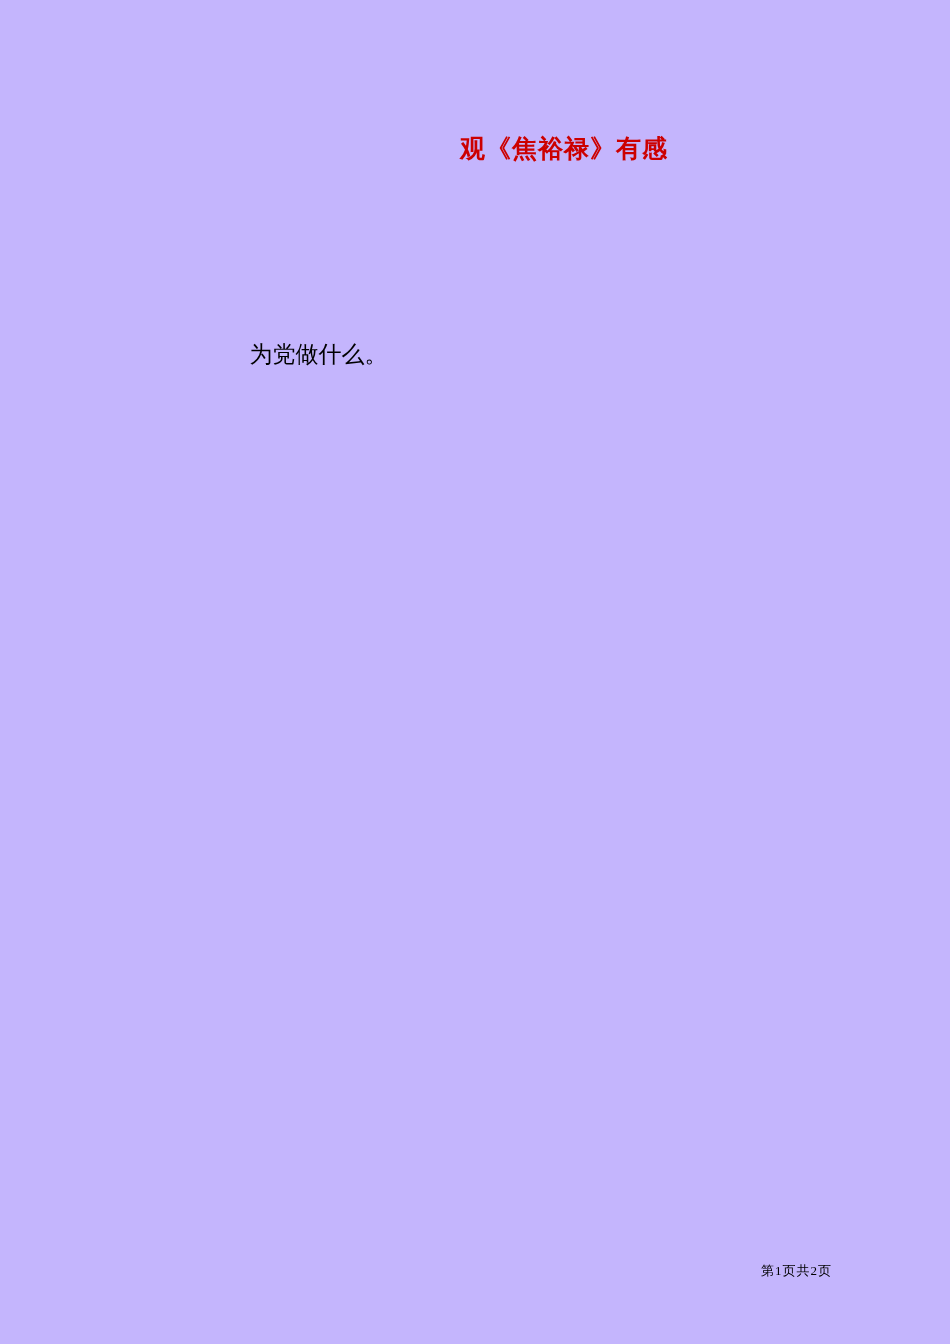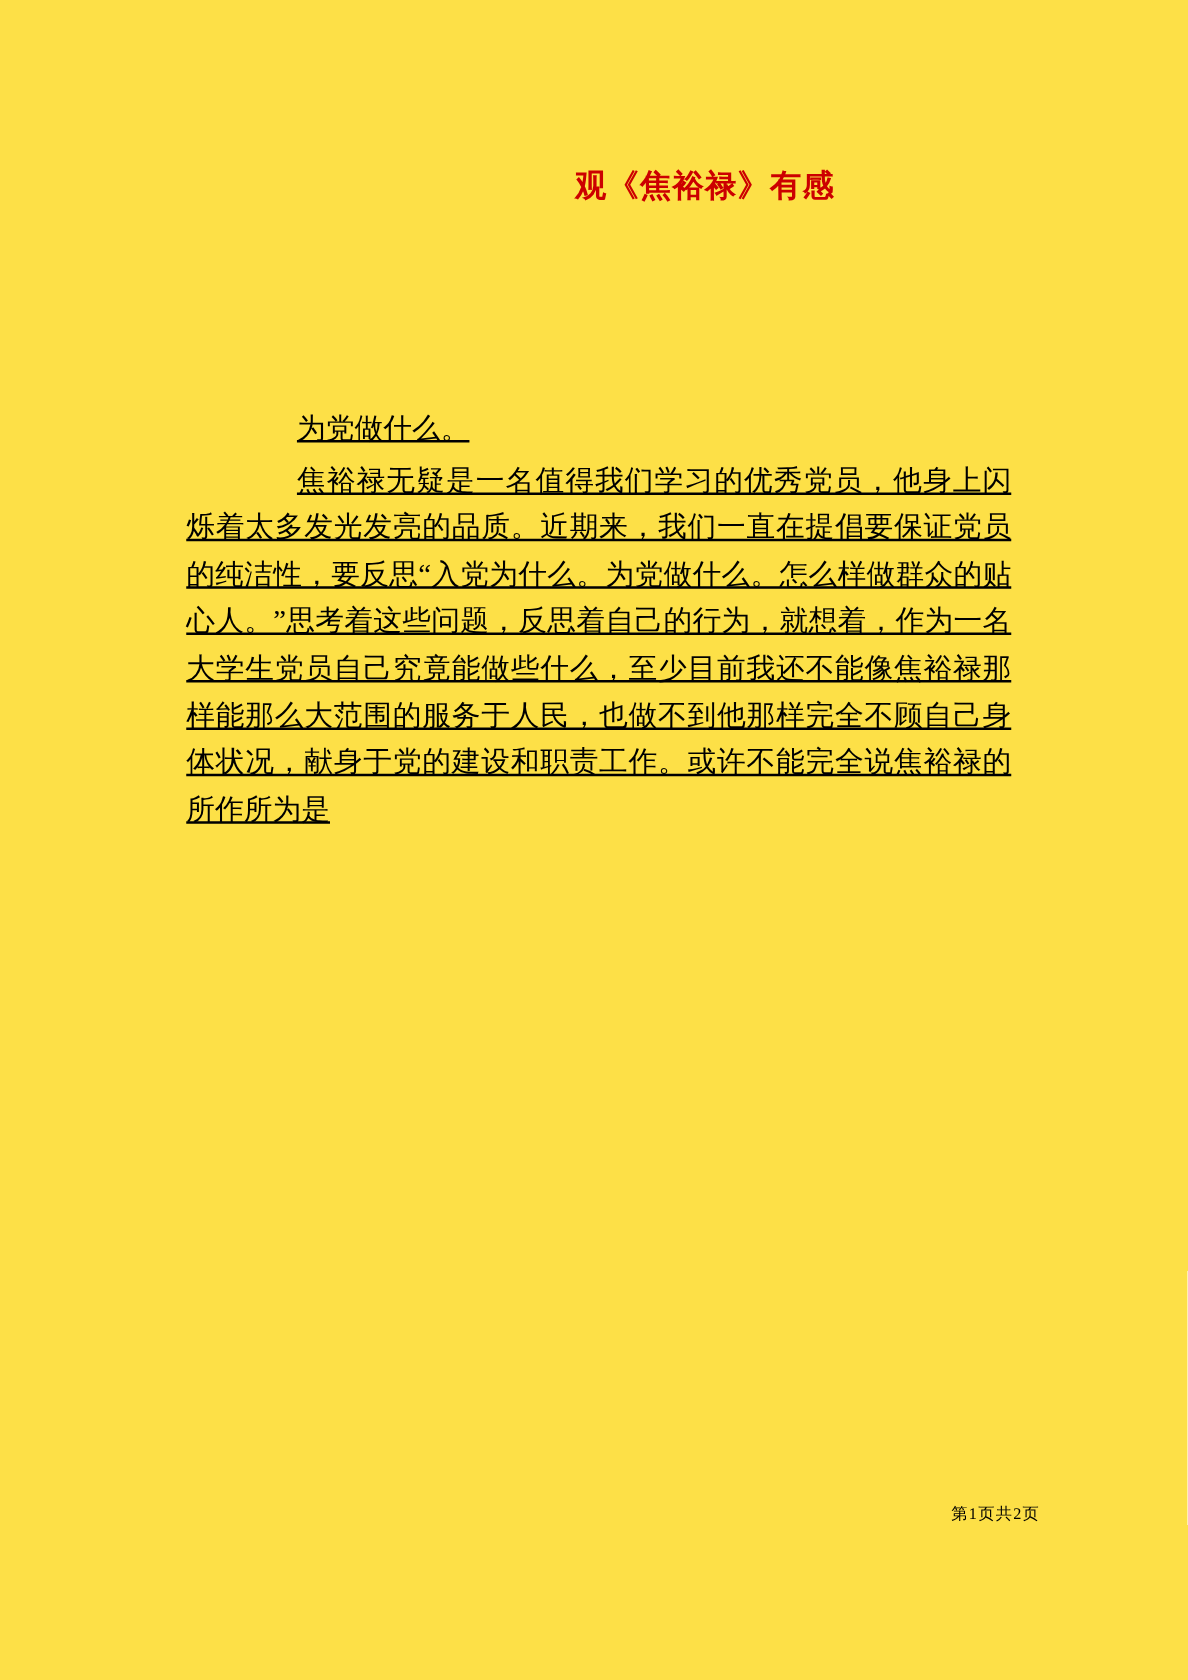--- a/index.html
+++ b/index.html
@@ -4,21 +4,21 @@
 <style>
   html, body {
     margin: 0;
     padding: 0;
     background: #ffffff;
   }
   .page {
     position: relative;
     width: 950px;
     height: 1344px;
-    background: #fde047;
+    background: #c4b5fd;
     overflow: hidden;
     font-family: "Liberation Serif", "DejaVu Serif", serif;
     color: #000000;
   }
   .doc-title {
     position: absolute;
     top: 132px;
     left: 0;
     width: 100%;
     margin: 0;
@@ -32,44 +32,42 @@
     position: absolute;
     top: 320px;
     left: 145px;
     width: 668px;
     font-size: 23px;
     line-height: 37.6px;
     text-align: justify;
     text-justify: inter-ideograph;
   }
   .para {
-    margin: 4px;
+    margin: 16px;
     padding: 0;
     text-indent: 3.85em;
     word-break: break-all;
-    text-decoration: underline;
   }
   .page-footer {
     position: absolute;
-    top: 1202px;
+    top: 1262px;
     right: 118px;
     font-size: 13px;
     letter-spacing: 1px;
     color: #000000;
   }
 </style>
 </head>
 <body>
 
 <div class="page">
 
   <h1 class="doc-title" style="color: rgb(204, 0, 0);">观《焦裕禄》有感</h1>
 
   <div class="doc-body">
     <p class="para">为党做什么。</p>
-    <p class="para">焦裕禄无疑是一名值得我们学习的优秀党员，他身上闪烁着太多发光发亮的品质。近期来，我们一直在提倡要保证党员的纯洁性，要反思“入党为什么。为党做什么。怎么样做群众的贴心人。”思考着这些问题，反思着自己的行为，就想着，作为一名大学生党员自己究竟能做些什么，至少目前我还不能像焦裕禄那样能那么大范围的服务于人民，也做不到他那样完全不顾自己身体状况，献身于党的建设和职责工作。或许不能完全说焦裕禄的所作所为是</p>
   </div>
 
   <div class="page-footer">
     <span>第1页共2页</span>
   </div>
 
 </div>
 
 </body></html>

